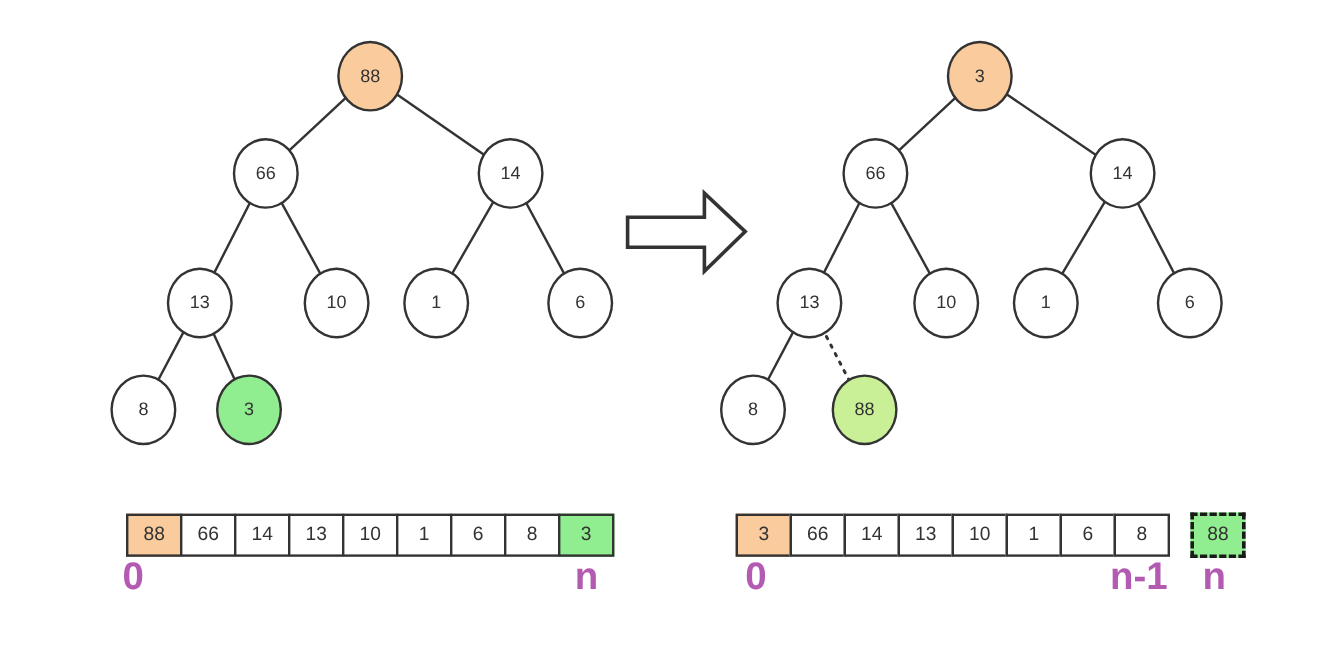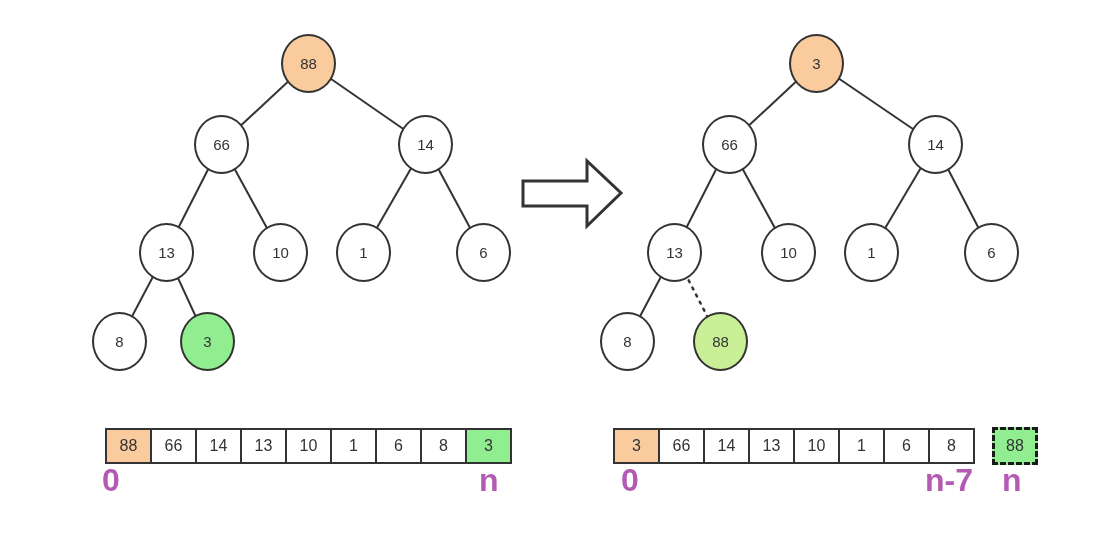--- a/index.html
+++ b/index.html
@@ -118,16 +118,16 @@
     <div class="cell">66</div>
     <div class="cell">14</div>
     <div class="cell">13</div>
     <div class="cell">10</div>
     <div class="cell">1</div>
     <div class="cell">6</div>
     <div class="cell">8</div>
   </div>
   <div class="cell dashed" style="left:992px;top:427px">88</div>
   <span class="idx" style="left:621px">0</span>
-  <span class="idx" style="left:925px">n-7</span>
+  <span class="idx" style="left:925px">n-1</span>
   <span class="idx" style="left:1002px">n</span>
 
 </div>
 
 </body></html>

